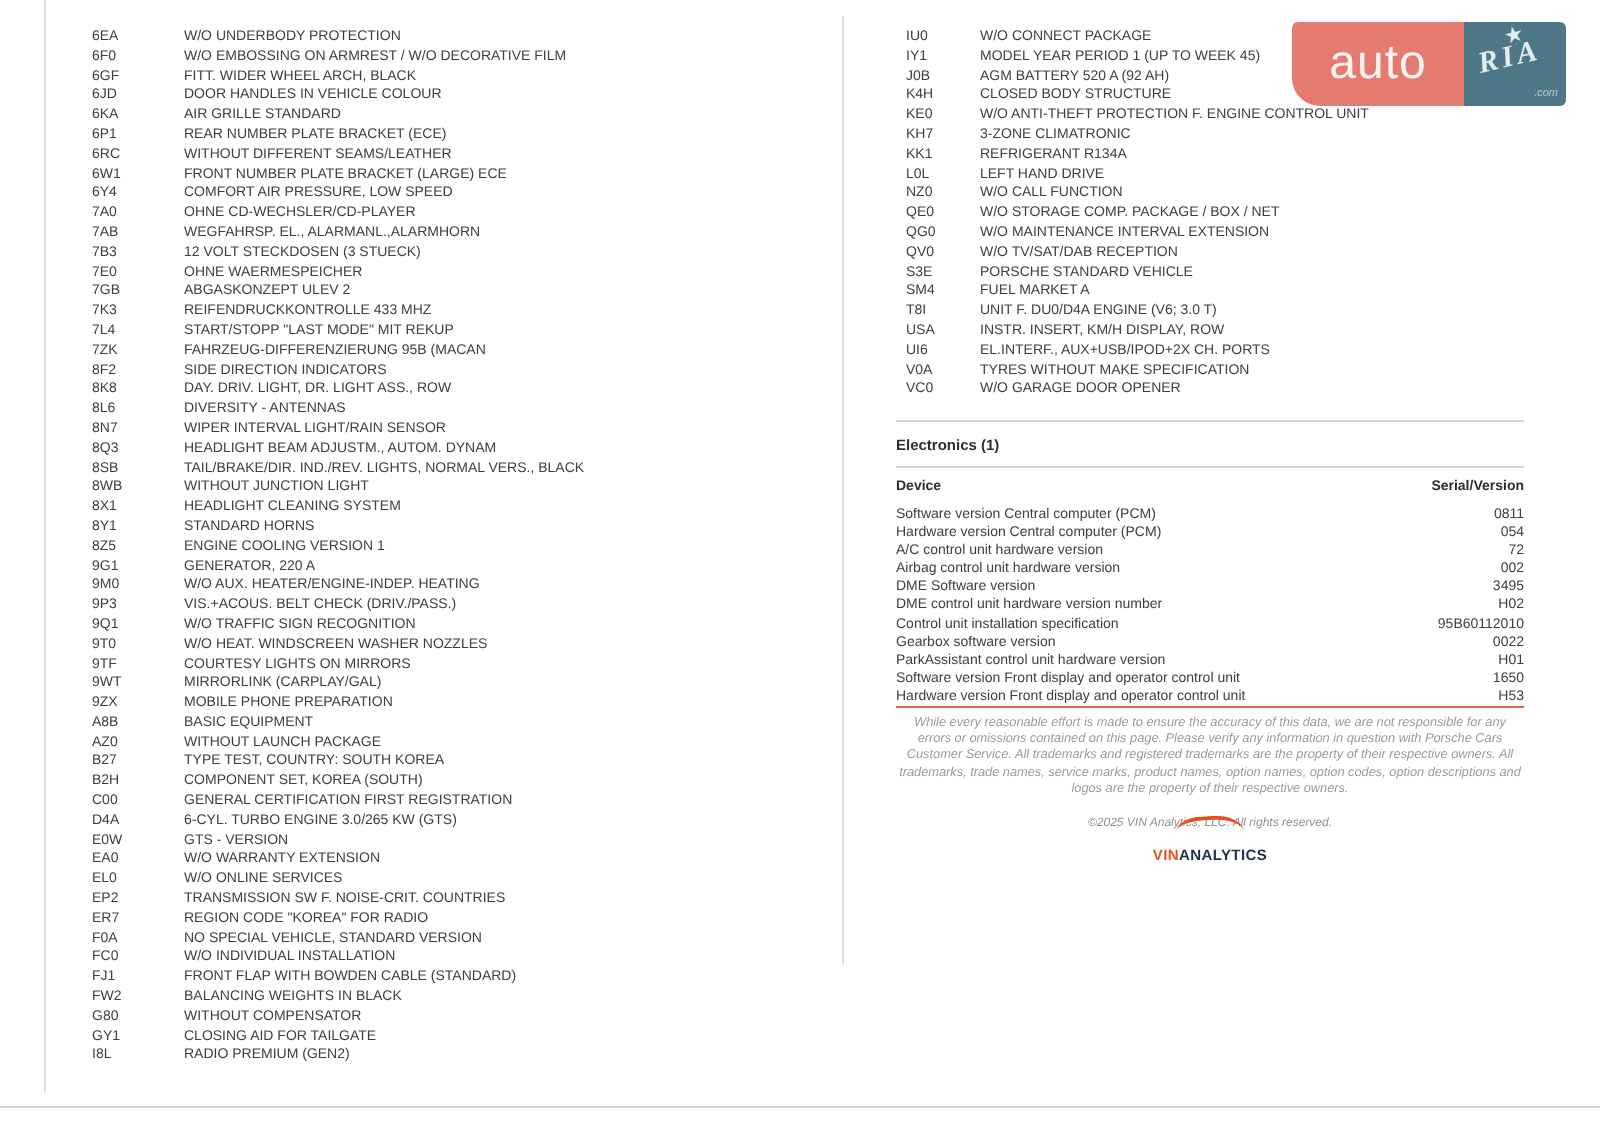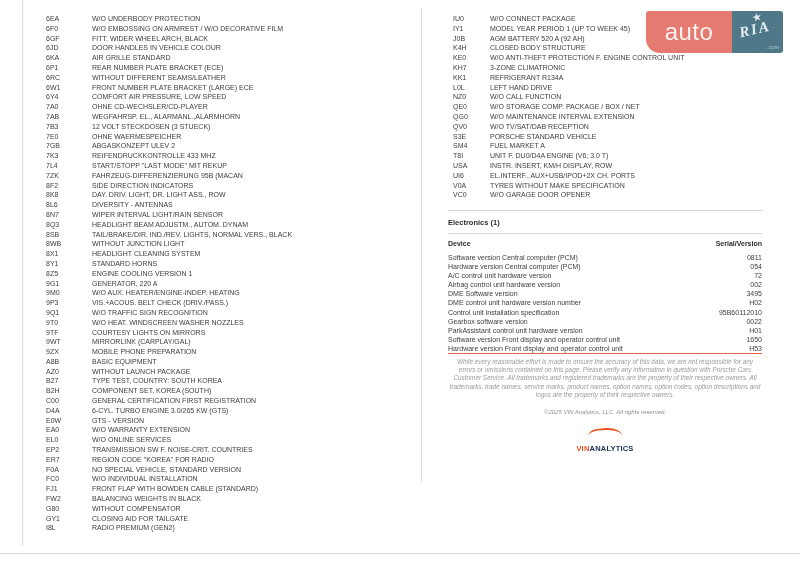--- a/index.html
+++ b/index.html
@@ -23,21 +23,21 @@
              margin-top:6px;margin-bottom:6px;color:#2e2e2e;}
   .elec-row{display:flex;justify-content:space-between;font-size:7px;line-height:9.1px;}
   .elec-serial{text-align:right;}
 
   
   #orange-rule{position:absolute;left:448px;top:353px;width:314px;height:1px;background:#e0664a;}
   #disclaimer{position:absolute;left:448px;top:358px;width:314px;font-size:6.4px;line-height:8.2px;
               font-style:italic;color:#9a9a9a;text-align:center;}
   #copyright{position:absolute;left:448px;top:409px;width:314px;font-size:6px;color:#8f8f8f;
              text-align:center;font-style:italic;}
-  #vin-logo{position:absolute;left:448px;top:428px;width:314px;text-align:center;cursor:pointer;}
+  #vin-logo{position:absolute;left:448px;top:408px;width:314px;text-align:center;cursor:pointer;}
   #vin-swoosh{display:block;margin:0 auto;width:34px;height:7px;border-top:2px solid #e8511e;
               border-radius:50% 60% 0 0/100% 130% 0 0;transform:rotate(-3deg);}
   #vin-text{font-size:7.5px;font-weight:bold;letter-spacing:0.2px;}
   #vin-text .p1{color:#e8511e;}
   #vin-text .p2{color:#1e2d50;}
 
   
   #autoria{position:absolute;left:646px;top:11px;width:137px;height:42px;display:flex;cursor:pointer;}
   #autoria-auto{width:86px;height:42px;border-radius:3px 0 0 14px;display:flex;align-items:center;
                 justify-content:center;font-size:24px;font-weight:500;color:#fdf2f0;letter-spacing:0.5px;}

